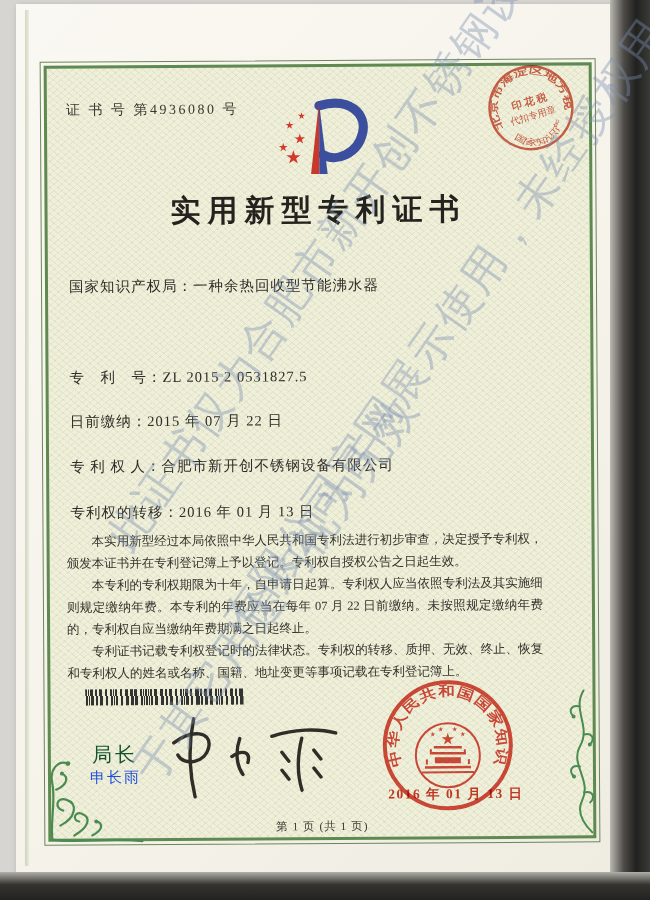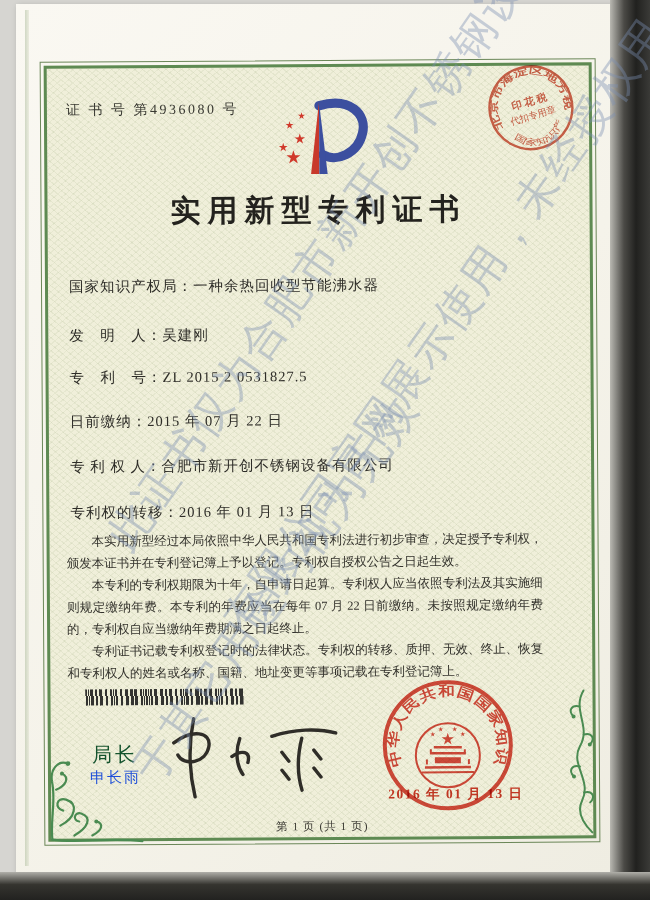--- a/index.html
+++ b/index.html
@@ -116,21 +116,20 @@
       <use href="#star" transform="translate(43,46) scale(6)"></use>
       <use href="#star" transform="translate(25,55) scale(5)"></use>
       <use href="#star" transform="translate(32,31) scale(4.5)"></use>
       <use href="#star" transform="translate(45,21) scale(4)"></use>
     </g>
   </svg>
 
   <div class="abs title">实用新型专利证书</div>
 
   <div class="abs field f0"><span>国家知识产权局</span>：<span>一种余热回收型节能沸水器</span></div>
-  <div class="abs field f1"><span>发　明　人</span>：<span>吴建刚</span></div>
   <div class="abs field f2"><span>专　利　号</span>：<span>ZL 2015 2 0531827.5</span></div>
   <div class="abs field f3"><span>日前缴纳</span>：<span>2015 年 07 月 22 日</span></div>
   <div class="abs field f4"><span>专 利 权 人</span>：<span>合肥市新开创不锈钢设备有限公司</span></div>
   <div class="abs field f5"><span>专利权的转移</span>：<span>2016 年 01 月 13 日</span></div>
 
   <div class="abs body-text">
     <p>本实用新型经过本局依照中华人民共和国专利法进行初步审查，决定授予专利权，颁发本证书并在专利登记簿上予以登记。专利权自授权公告之日起生效。</p>
     <p>本专利的专利权期限为十年，自申请日起算。专利权人应当依照专利法及其实施细则规定缴纳年费。本专利的年费应当在每年 07 月 22 日前缴纳。未按照规定缴纳年费的，专利权自应当缴纳年费期满之日起终止。</p>
     <p>专利证书记载专利权登记时的法律状态。专利权的转移、质押、无效、终止、恢复和专利权人的姓名或名称、国籍、地址变更等事项记载在专利登记簿上。</p>
   </div>

